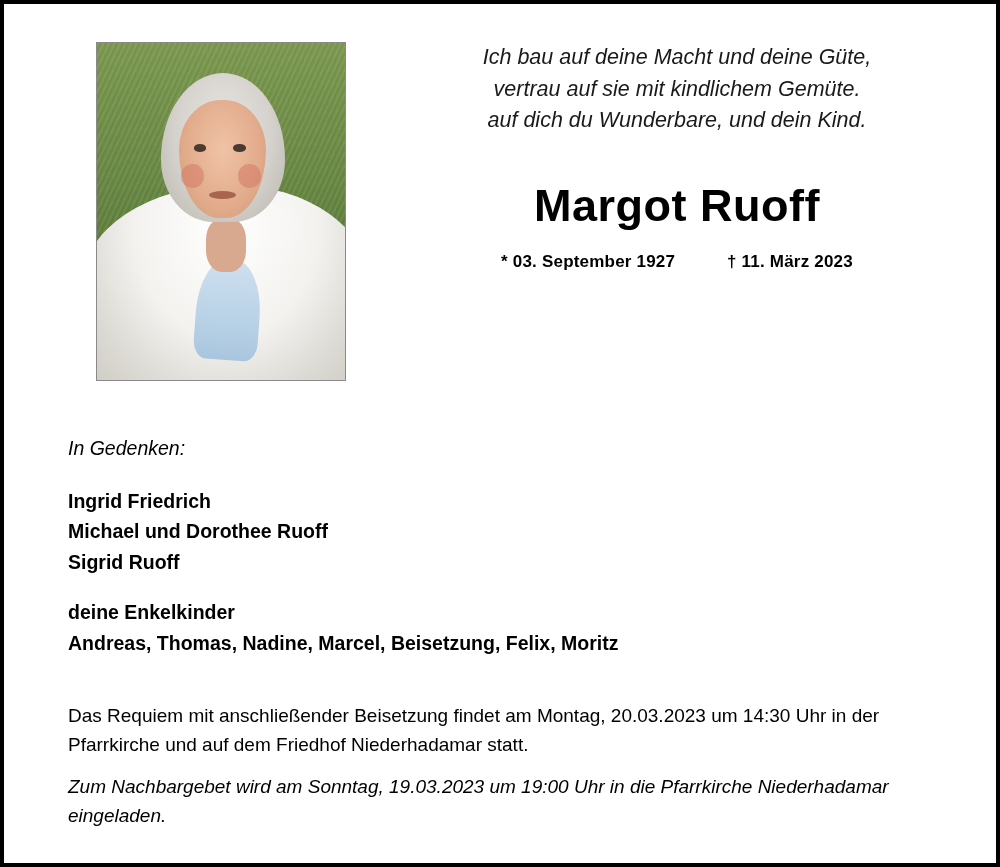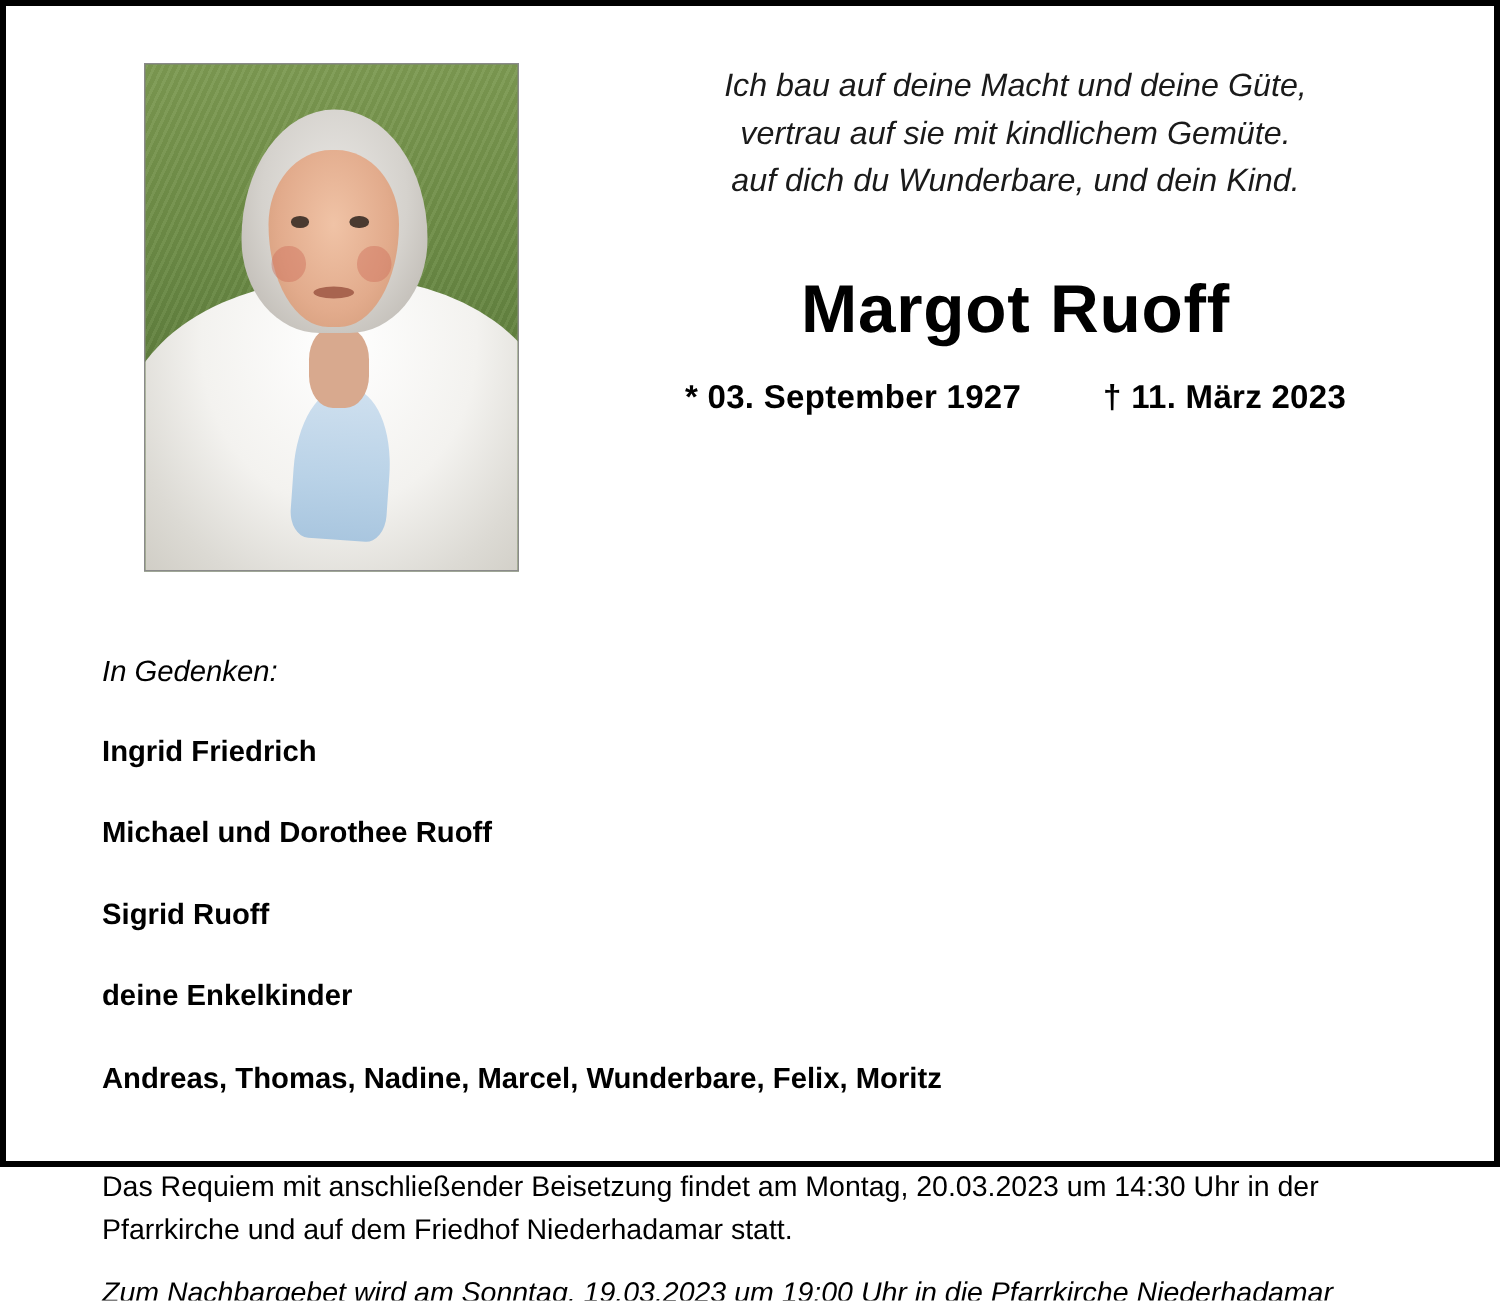--- a/index.html
+++ b/index.html
@@ -10,21 +10,21 @@
   body {
     width: 1000px;
     height: 867px;
     font-family: "Liberation Sans", sans-serif;
     color: #000000;
     overflow: hidden;
   }
   .obituary {
     position: relative;
     width: 1000px;
-    height: 778px;
+    height: 867px;
     box-sizing: border-box;
     background: #ffffff;
     border: 4px solid #000000;
     padding: 0;
   }
   .top-section {
     display: flex;
     flex-direction: row;
     align-items: flex-start;
     padding: 30px 30px 0 30px;
@@ -153,41 +153,40 @@
     letter-spacing: 0.5px;
     margin: 44px 0 0 0;
     line-height: 1.1;
   }
   .maiden {
     font-size: 19px;
     margin-top: 13px;
     font-weight: normal;
   }
   .dates {
-    font-size: 22px;
+    font-size: 17px;
     font-weight: bold;
     margin-top: 22px;
     letter-spacing: .2px;
   }
   .dates .sep { display: inline-block; width: 42px; }
 
   .memory-block {
     padding: 0 30px 0 64px;
     margin-top: 56px;
   }
   .in-memory {
     font-style: italic;
     font-size: 19.5px;
     margin-bottom: 26px;
   }
   .family-line {
     font-size: 19.5px;
     font-weight: bold;
     line-height: 1.56;
-    margin-top: 24px;
   }
   .family-group { margin-bottom: 20px; }
   .family-group:last-child { margin-bottom: 0; }
 
   .footer-block {
     padding: 0 48px 0 64px;
     margin-top: 44px;
   }
   .footer-para {
     font-size: 19px;
@@ -239,21 +238,21 @@
     <div class="in-memory">In Gedenken:</div>
 
     <div class="family-group">
       <div class="family-line">Ingrid Friedrich</div>
       <div class="family-line">Michael und Dorothee Ruoff</div>
       <div class="family-line">Sigrid Ruoff</div>
     </div>
 
     <div class="family-group">
       <div class="family-line">deine Enkelkinder</div>
-      <div class="family-line">Andreas, Thomas, Nadine, Marcel, Wunderbare, Felix, Moritz</div>
+      <div class="family-line">Andreas, Thomas, Nadine, Marcel, Beisetzung, Felix, Moritz</div>
     </div>
 
   </div>
 
   <div class="footer-block">
     <p class="footer-para">Das Requiem mit anschließender Beisetzung findet am Montag, 20.03.2023 um 14:30 Uhr in der Pfarrkirche und auf dem Friedhof Niederhadamar statt.</p>
     <p class="footer-para italic">Zum Nachbargebet wird am Sonntag, 19.03.2023 um 19:00 Uhr in die Pfarrkirche Niederhadamar eingeladen.</p>
   </div>
 
 </div>

